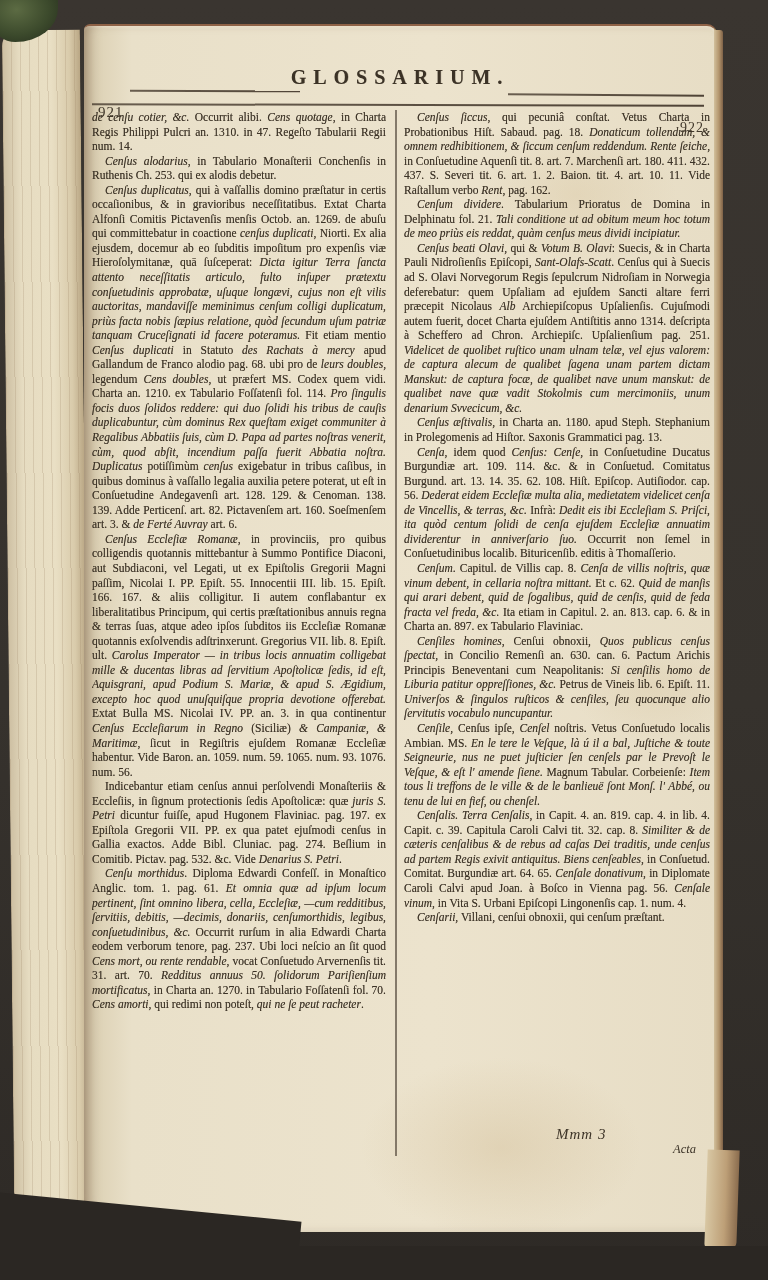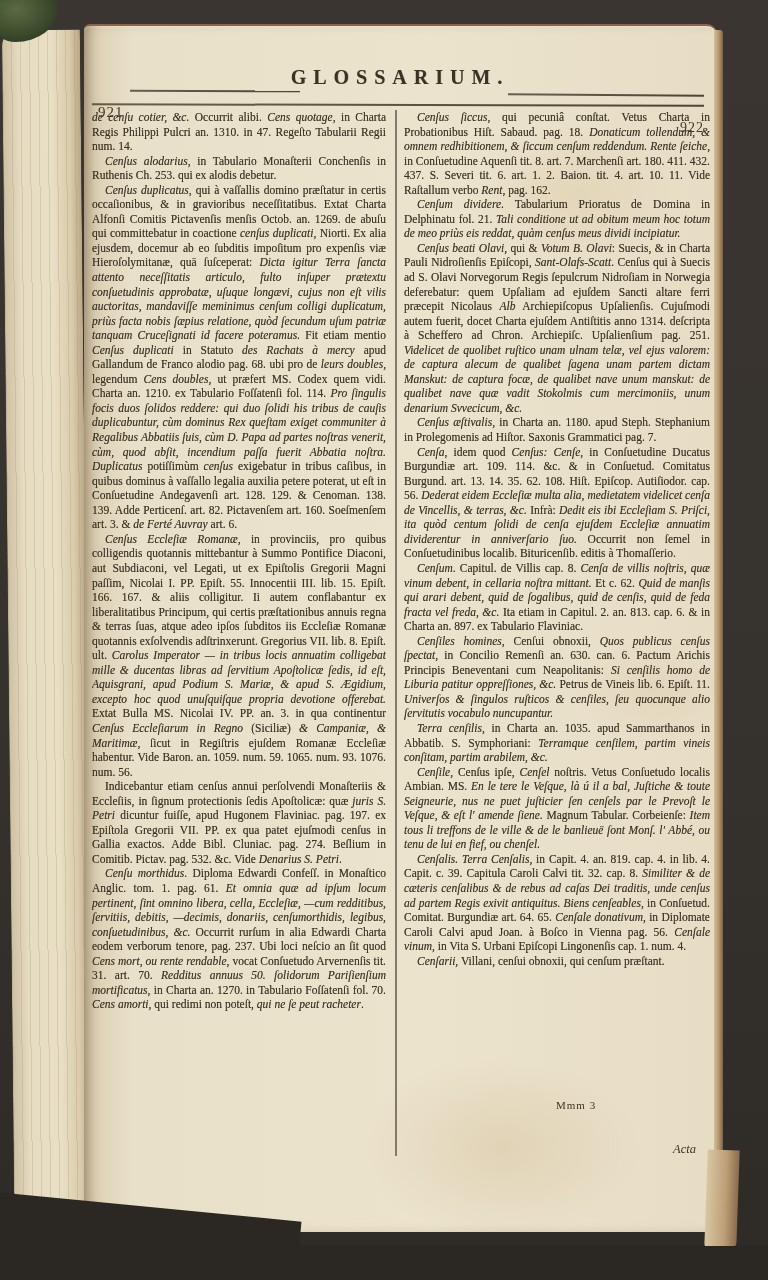--- a/index.html
+++ b/index.html
@@ -79,21 +79,21 @@
     text-shadow:0 0 .4px rgba(59,48,35,.55);
   }
   .col.left{left:0;width:294px;}
   .col.right{left:312px;width:306px;}
   .divider{position:absolute;left:303px;top:0;width:1.5px;height:1046px;background:rgba(64,52,40,.6);}
   .para{margin:0;text-indent:13px;}
   .para.noindent{text-indent:0;}
   .it{font-style:italic;}
 
   
-  .sig{position:absolute;left:472px;top:1073px;font-size:11px;color:#3c3327;letter-spacing:1px;}
+  .sig{position:absolute;left:472px;top:1100px;font-size:15px;color:#3c3327;letter-spacing:1px;font-style:italic;}
   .catch{position:absolute;right:20px;top:1116px;font-size:12.5px;font-style:italic;color:#3c3327;}
 </style>
 </head>
 <body>
 
 <div class="edge-left"></div>
 <div class="corner-green"></div>
 
 <div class="page">
   <div class="pagenum left">921</div>
@@ -110,25 +110,24 @@
         <p class="para"><span class="it">Cenſus duplicatus</span><span>, qui à vaſſallis domino præſtatur in certis occaſionibus, &amp; in gravioribus neceſſitatibus. Extat Charta Alfonſi Comitis Pictavenſis menſis Octob. an. 1269. de abuſu qui committebatur in coactione </span><span class="it">cenſus duplicati</span><span>, Niorti. Ex alia ejusdem, docemur ab eo ſubditis impoſitum pro expenſis viæ Hieroſolymitanæ, quā ſuſceperat: </span><span class="it">Dicta igitur Terra ſancta attento neceſſitatis articulo, fulto inſuper prætextu conſuetudinis approbatæ, uſuque longævi, cujus non eſt vilis auctoritas, mandaviſſe meminimus cenſum colligi duplicatum, priùs facta nobis ſæpius relatione, quòd ſecundum uſum patriæ tanquam Cruceſignati id facere poteramus.</span><span>  Fit etiam mentio </span><span class="it">Cenſus duplicati</span><span> in Statuto </span><span class="it">des Rachats à mercy</span><span> apud Gallandum de Franco alodio pag. 68. ubi pro de </span><span class="it">leurs doubles</span><span>, legendum </span><span class="it">Cens doubles</span><span>, ut præfert MS. Codex quem vidi. Charta an. 1210. ex Tabulario Foſſatenſi fol. 114. </span><span class="it">Pro ſingulis focis duos ſolidos reddere: qui duo ſolidi his tribus de cauſis duplicabuntur, cùm dominus Rex queſtam exiget communiter à Regalibus Abbatiis ſuis, cùm D. Papa ad partes noſtras venerit, cùm, quod abſit, incendium paſſa fuerit Abbatia noſtra.</span><span>  </span><span class="it">Duplicatus</span><span> potiſſimùm </span><span class="it">cenſus</span><span> exigebatur in tribus caſibus, in quibus dominus à vaſſallo legalia auxilia petere poterat, ut eſt in Conſuetudine Andegavenſi art. 128. 129. &amp; Cenoman. 138. 139.  Adde Perticenſ. art. 82.  Pictavenſem art. 160.  Soeſmenſem art. 3. &amp; </span><span class="it">de Ferté Auvray</span><span> art. 6.</span></p>
         <p class="para"><span class="it">Cenſus Eccleſiæ Romanæ</span><span>, in provinciis, pro quibus colligendis quotannis mittebantur à Summo Pontifice Diaconi, aut Subdiaconi, vel Legati, ut ex Epiſtolis Gregorii Magni paſſim, Nicolai I. PP. Epiſt. 55.  Innocentii III. lib. 15.  Epiſt. 166. 167. &amp; aliis colligitur.  Ii autem conflabantur ex liberalitatibus Principum, qui certis præſtationibus annuis regna &amp; terras ſuas, atque adeo ipſos ſubditos iis Eccleſiæ Romanæ quotannis exſolvendis adſtrinxerunt.  Gregorius VII. lib. 8. Epiſt. ult. </span><span class="it">Carolus Imperator — in tribus locis annuatim colligebat mille &amp; ducentas libras ad ſervitium Apoſtolicæ ſedis, id eſt, Aquisgrani, apud Podium S. Mariæ, &amp; apud S. Ægidium, excepto hoc quod unuſquiſque propria devotione offerebat.</span><span>  Extat Bulla MS. Nicolai IV. PP. an. 3. in qua continentur </span><span class="it">Cenſus Eccleſiarum in Regno</span><span> (Siciliæ) </span><span class="it">&amp; Campaniæ, &amp; Maritimæ</span><span>, ſicut in Regiſtris ejuſdem Romanæ Eccleſiæ habentur.  Vide Baron. an. 1059. num. 59. 1065. num. 93. 1076. num. 56.</span></p>
         <p class="para"><span>Indicebantur etiam cenſus annui perſolvendi Monaſteriis &amp; Eccleſiis, in ſignum protectionis ſedis Apoſtolicæ: quæ </span><span class="it">juris S. Petri</span><span> dicuntur fuiſſe, apud Hugonem Flaviniac. pag. 197. ex Epiſtola Gregorii VII. PP. ex qua patet ejuſmodi cenſus in Gallia exactos.  Adde Bibl. Cluniac. pag. 274. Beſlium in Comitib. Pictav. pag. 532. &amp;c.  Vide </span><span class="it">Denarius S. Petri</span><span>.</span></p>
         <p class="para"><span class="it">Cenſu morthidus</span><span>. Diploma Edwardi Confeſſ. in Monaſtico Anglic. tom. 1. pag. 61. </span><span class="it">Et omnia quæ ad ipſum locum pertinent, ſint omnino libera, cella, Eccleſiæ, —cum redditibus, ſervitiis, debitis, —decimis, donariis, cenſumorthidis, legibus, conſuetudinibus, &amp;c.</span><span>  Occurrit rurſum in alia Edwardi Charta eodem verborum tenore, pag. 237. Ubi loci neſcio an ſit quod </span><span class="it">Cens mort, ou rente rendable</span><span>, vocat Conſuetudo Arvernenſis tit. 31. art. 70.  </span><span class="it">Redditus annuus 50. ſolidorum Pariſienſium mortificatus</span><span>, in Charta an. 1270. in Tabulario Foſſatenſi fol. 70. </span><span class="it">Cens amorti</span><span>, qui redimi non poteſt, </span><span class="it">qui ne ſe peut racheter</span><span>.</span></p>
       </div>
     <div class="divider"></div>
     <div class="col right">
         <p class="para"><span class="it">Cenſus ſiccus</span><span>, qui pecuniâ conſtat. Vetus Charta in Probationibus Hiſt. Sabaud. pag. 18.  </span><span class="it">Donaticum tollendum, &amp; omnem redhibitionem, &amp; ſiccum cenſum reddendum.</span><span>  </span><span class="it">Rente ſeiche</span><span>, in Conſuetudine Aquenſi tit. 8. art. 7.  Marchenſi art. 180. 411. 432. 437.  S. Severi tit. 6. art. 1. 2. Baion. tit. 4. art. 10. 11.  Vide Raſtallum verbo </span><span class="it">Rent</span><span>, pag. 162.</span></p>
         <p class="para"><span class="it">Cenſum dividere</span><span>. Tabularium Prioratus de Domina in Delphinatu fol. 21.  </span><span class="it">Tali conditione ut ad obitum meum hoc totum de meo priùs eis reddat, quàm cenſus meus dividi incipiatur.</span></p>
         <p class="para"><span class="it">Cenſus beati Olavi</span><span>, qui &amp; </span><span class="it">Votum B. Olavi</span><span>:  Suecis, &amp; in Charta Pauli Nidroſienſis Epiſcopi, </span><span class="it">Sant-Olafs-Scatt</span><span>. Cenſus qui à Suecis ad S. Olavi Norvegorum Regis ſepulcrum Nidroſiam in Norwegia deferebatur: quem Upſaliam ad ejuſdem Sancti altare ferri præcepit Nicolaus </span><span class="it">Alb</span><span> Archiepiſcopus Upſalienſis. Cujuſmodi autem fuerit, docet Charta ejuſdem Antiſtitis anno 1314. deſcripta à Scheffero ad Chron. Archiepiſc. Upſalienſium pag. 251. </span><span class="it">Videlicet de quolibet ruſtico unam ulnam telæ, vel ejus valorem: de captura alecum de qualibet ſagena unam partem dictam Manskut: de captura focæ, de qualibet nave unum manskut: de qualibet nave quæ vadit Stokolmis cum mercimoniis, unum denarium Svvecicum, &amp;c.</span></p>
-        <p class="para"><span class="it">Cenſus æſtivalis</span><span>, in Charta an. 1180. apud Steph. Stephanium in Prolegomenis ad Hiſtor. Saxonis Grammatici pag. 7.</span></p>
+        <p class="para"><span class="it">Cenſus æſtivalis</span><span>, in Charta an. 1180. apud Steph. Stephanium in Prolegomenis ad Hiſtor. Saxonis Grammatici pag. 13.</span></p>
         <p class="para"><span class="it">Cenſa</span><span>, idem quod </span><span class="it">Cenſus: Cenſe</span><span>, in Conſuetudine Ducatus Burgundiæ art. 109. 114. &amp;c. &amp; in Conſuetud. Comitatus Burgund. art. 13. 14. 35. 62. 108. Hiſt. Epiſcop. Autiſiodor. cap. 56. </span><span class="it">Dederat eidem Eccleſiæ multa alia, medietatem videlicet cenſa de Vincellis, &amp; terras, &amp;c.</span><span>  Infrà: </span><span class="it">Dedit eis ibi Eccleſiam S. Priſci, ita quòd centum ſolidi de cenſa ejuſdem Eccleſiæ annuatim dividerentur in anniverſario ſuo.</span><span>  Occurrit non ſemel in Conſuetudinibus localib. Bituricenſib. editis à Thomaſſerio.</span></p>
         <p class="para"><span class="it">Cenſum</span><span>. Capitul. de Villis cap. 8. </span><span class="it">Cenſa de villis noſtris, quæ vinum debent, in cellaria noſtra mittant.</span><span>  Et c. 62. </span><span class="it">Quid de manſis qui arari debent, quid de ſogalibus, quid de cenſis, quid de feda fracta vel freda, &amp;c.</span><span>  Ita etiam in Capitul. 2. an. 813. cap. 6. &amp; in Charta an. 897. ex Tabulario Flaviniac.</span></p>
         <p class="para"><span class="it">Cenſiles homines</span><span>, Cenſui obnoxii, </span><span class="it">Quos publicus cenſus ſpectat</span><span>, in Concilio Remenſi an. 630. can. 6.  Pactum Arichis Principis Beneventani cum Neapolitanis: </span><span class="it">Si cenſilis homo de Liburia patitur oppreſſiones, &amp;c.</span><span>  Petrus de Vineis lib. 6. Epiſt. 11. </span><span class="it">Univerſos &amp; ſingulos ruſticos &amp; cenſiles, ſeu quocunque alio ſervitutis vocabulo nuncupantur.</span></p>
-        <p class="para"><span class="it">Terra cenſilis</span><span>, in Charta an. 1035. apud Sammarthanos in Abbatib. S. Symphoriani: </span><span class="it">Terramque cenſilem, partim vineis conſitam, partim arabilem, &amp;c.</span></p>
         <p class="para"><span class="it">Cenſile</span><span>, Cenſus ipſe, </span><span class="it">Cenſel</span><span> noſtris.  Vetus Conſuetudo localis Ambian. MS. </span><span class="it">En le tere le Veſque, là ú il a bal, Juſtiche &amp; toute Seigneurie, nus ne puet juſticier ſen cenſels par le Prevoſt le Veſque, &amp; eſt l' amende ſiene.</span><span>  Magnum Tabular. Corbeienſe: </span><span class="it">Item tous li treffons de le ville &amp; de le banlieuë ſont Monſ. l' Abbé, ou tenu de lui en fief, ou chenſel.</span></p>
         <p class="para"><span class="it">Cenſalis. Terra Cenſalis</span><span>, in Capit. 4. an. 819. cap. 4. in lib. 4. Capit. c. 39.  Capitula Caroli Calvi tit. 32. cap. 8.  </span><span class="it">Similiter &amp; de cæteris cenſalibus &amp; de rebus ad caſas Dei traditis, unde cenſus ad partem Regis exivit antiquitus.</span><span>  </span><span class="it">Biens cenſeables</span><span>, in Conſuetud. Comitat. Burgundiæ art. 64. 65.  </span><span class="it">Cenſale donativum</span><span>, in Diplomate Caroli Calvi apud Joan. à Boſco in Vienna pag. 56. </span><span class="it">Cenſale vinum</span><span>, in Vita S. Urbani Epiſcopi Lingonenſis cap. 1. num. 4.</span></p>
         <p class="para"><span class="it">Cenſarii</span><span>, Villani, cenſui obnoxii, qui cenſum præſtant.</span></p>
       </div>
   </div>
 
   <div class="sig">Mmm 3</div>
   <div class="catch">Acta</div>
 </div>
 

